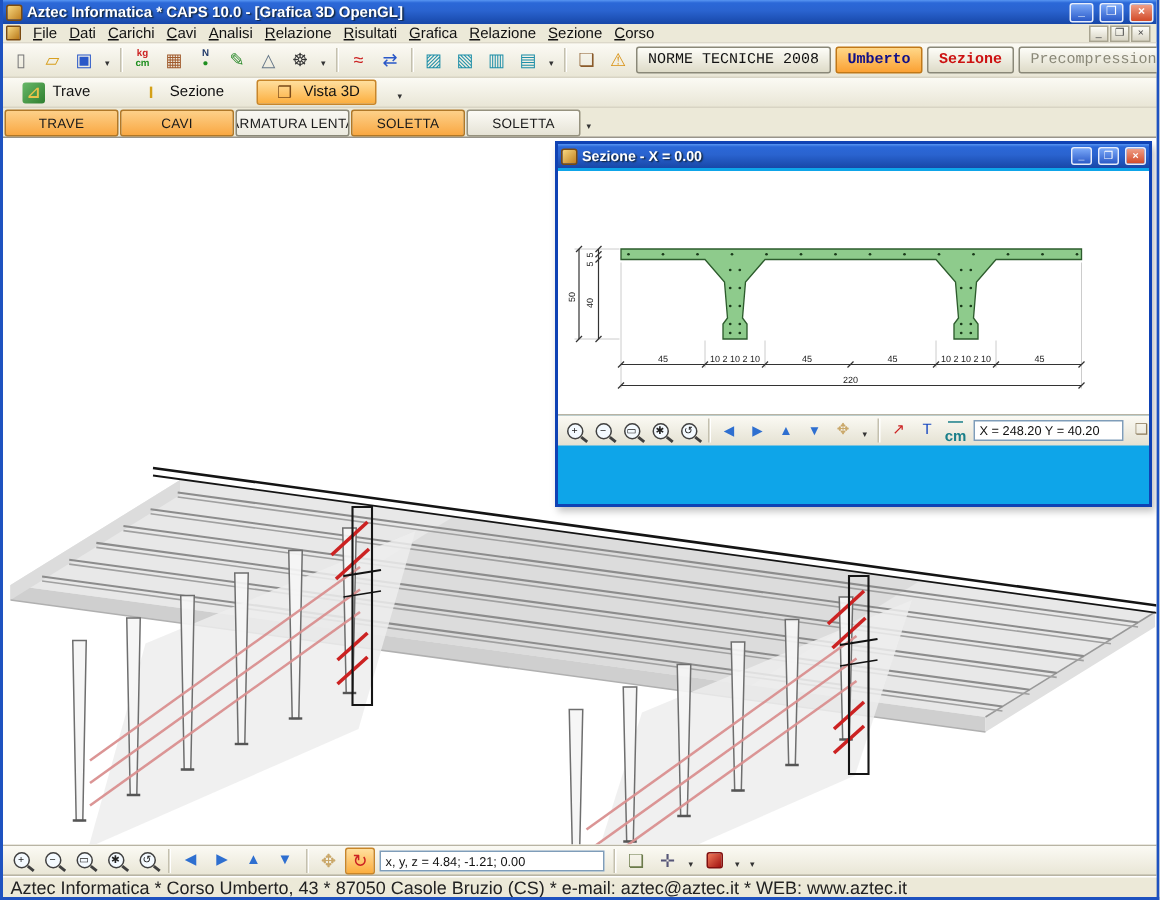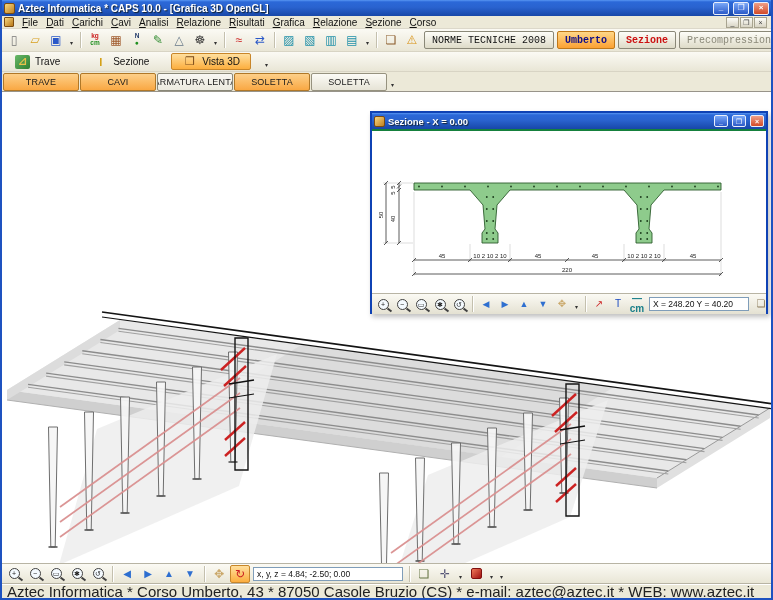--- a/index.html
+++ b/index.html
@@ -54,33 +54,33 @@
 #tabsrow{height:20px;display:flex;align-items:center;background:#ece9d8;padding:0 1px;border-bottom:1px solid #98948a}
 .tab{width:76px;height:18px;display:flex;align-items:center;justify-content:center;font-size:9px;color:#1a1a1a;
   background:linear-gradient(180deg,#fdd089,#f9a843);border:1px solid #b07828;border-radius:2px;margin-right:1px;
   white-space:nowrap;overflow:hidden;letter-spacing:.2px}
 .tab.light{background:linear-gradient(180deg,#fcfbf6,#e6e3d6);border-color:#96927f}
 .tab.active{background:linear-gradient(180deg,#f8f7f2,#eceadf);border-color:#8a8878}
 
 #viewport{position:relative;background:#fff;height:471px;overflow:hidden}
 #view3d{position:absolute;left:0;top:208px;width:773px;height:263px}
 
-#sezwin{position:absolute;left:368px;top:19px;width:398px;height:203px;border:2px solid #0f42b4;background:#15803d;
+#sezwin{position:absolute;left:368px;top:2px;width:398px;height:244px;border:2px solid #0f42b4;background:#0ea5e9;
   box-shadow:2px 3px 5px rgba(0,0,0,.25)}
 .sez-title{height:16px;background:linear-gradient(180deg,#5896f2 0%,#2b68d8 12%,#2a63cf 45%,#1747a8 100%);
   display:flex;align-items:center;padding:0 2px;gap:3px}
 .sez-title .title-text{font-size:9.5px}
 .sez-title .tb-ctrl{width:14px;height:12px;font-size:7px}
 .sez-client{height:163px;background:#fff;position:relative;border-bottom:1px solid #b8b4a4}
 .sez-client svg{display:block;margin:2px auto 0}
 .sez-toolbar{height:20px;display:flex;align-items:center;background:linear-gradient(180deg,#fbfaf4,#e4e1d2);padding:0 2px;gap:1px}
 .sez-toolbar .tbi{width:18px;height:16px;font-size:10px}
 
 #bottombar{height:21px;border-top:1px solid #b8b4a4}
-#statusbar{height:14px;background:#ece9d8;border-top:1px solid #fff;box-shadow:0 -1px 0 #b8b4a4;font-size:15px;color:#222;
+#statusbar{height:14px;background:#ece9d8;border-top:1px solid #fff;box-shadow:0 -1px 0 #b8b4a4;font-size:12px;color:#222;
   display:flex;align-items:center;padding:0 5px;white-space:nowrap}
 .dimtext{font-size:6px;fill:#222}
 </style>
 </head>
 <body>
 
 <div id="win">
 
   <div class="titlebar">
     <span class="app-icon"></span>
@@ -401,21 +401,21 @@
         <span class="mag">↺</span>
       </span>
       <span class="tbsep"></span>
       <span class="tbi" style="color: rgb(46, 111, 208); font-size: 10px;">◀</span>
       <span class="tbi" style="color: rgb(46, 111, 208); font-size: 10px;">▶</span>
       <span class="tbi" style="color: rgb(46, 111, 208); font-size: 10px;">▲</span>
       <span class="tbi" style="color: rgb(46, 111, 208); font-size: 10px;">▼</span>
       <span class="tbsep"></span>
       <span class="tbi" style="color: rgb(202, 168, 106);">✥</span>
       <span class="tbi active" style="color: rgb(204, 34, 34);">↻</span>
-      <span class="coordfield" style="width: 150px;">x, y, z = 4.84; -2.50; 0.00</span>
+      <span class="coordfield" style="width: 150px;">x, y, z = 4.84; -1.21; 0.00</span>
       <span class="tbsep"></span>
       <span class="tbi" style="color: rgb(106, 122, 74);">❏</span>
       <span class="tbi" style="color: rgb(85, 85, 119);">✛</span>
       <span class="tbdd">▾</span>
       <span class="tbi">
         <i class="swatch" style="background: linear-gradient(135deg, rgb(240, 122, 90), rgb(160, 16, 16));"></i>
       </span>
       <span class="tbdd">▾</span>
       <span class="tbdd">▾</span>
     </div>

